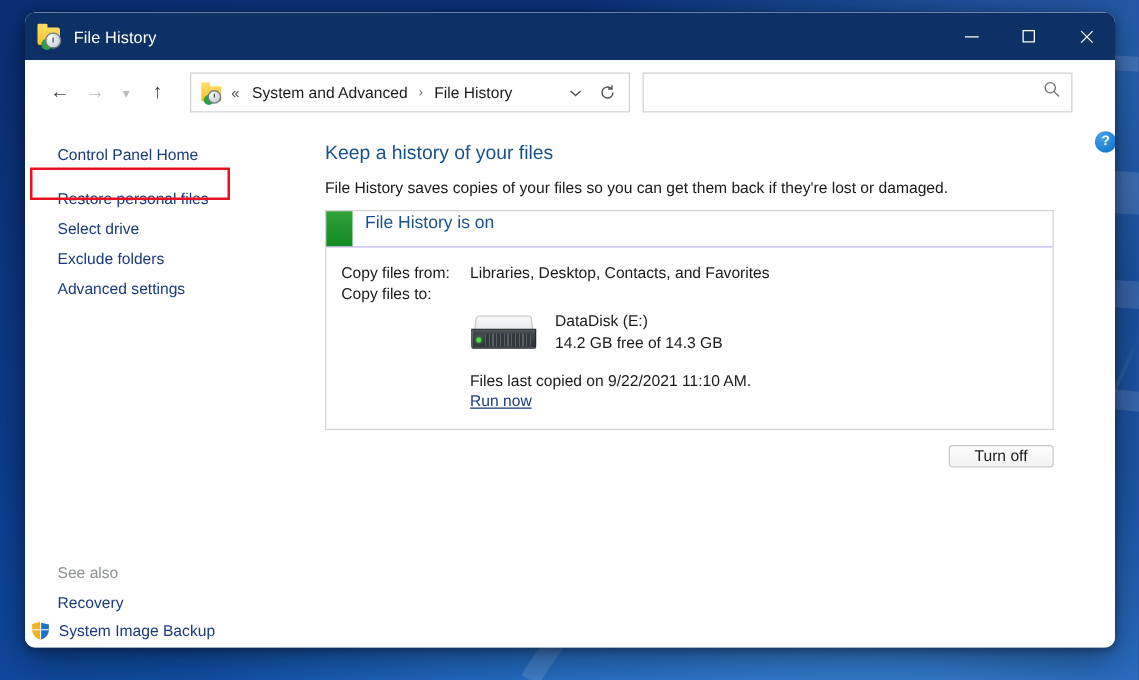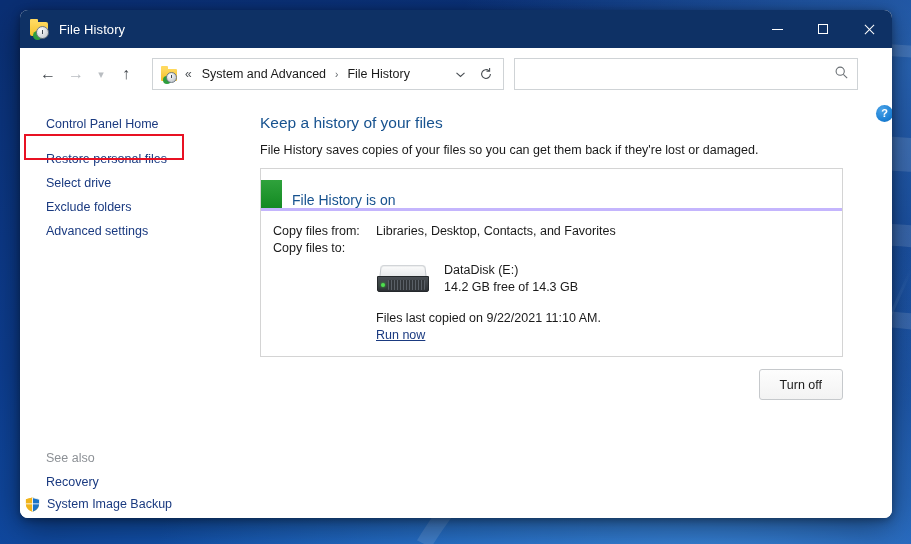--- a/index.html
+++ b/index.html
@@ -241,20 +241,21 @@
   .seealso-title {
     font-size: 12.5px;
     color: #8d9196;
     padding: 0 0 6px 26px;
   }
   .seealso-link {
     font-size: 12.5px;
     color: #1a3a80;
     padding: 4px 0 4px 26px;
     display: flex;
+    align-items: center;
   }
   .shield {
     width: 15px; height: 15px;
     margin-right: 7px; margin-left: -21px;
     flex: 0 0 auto;
   }
 
   
   #main {
     flex: 1 1 auto;
@@ -272,24 +273,23 @@
     margin-bottom: 11px;
   }
 
   #status-panel {
     border: 1px solid #d4d4d4;
     background: #ffffff;
     width: 583px;
   }
   #status-header {
     height: 29px;
-    border-bottom: 3px solid #c4b5fd;
-    display: flex;
-    align-items: flex-end;
-    margin-top: 13px;
+    border-bottom: 1px solid #c4b5fd;
+    display: flex;
+    align-items: flex-start;
   }
   #status-swatch {
     width: 21px;
     height: 28px;
     background: linear-gradient(180deg, #2fa23c 0%, #138a22 100%);
     flex: 0 0 auto;
   }
   #status-text {
     font-size: 14px;
     color: #17528f;
@@ -338,21 +338,21 @@
   #runnow {
     display: inline-block;
     margin: 1px 0 0 103px;
     font-size: 12.5px;
     color: #1a3a80;
   }
 
   #btn-row { width: 583px; display: flex; justify-content: flex-end; margin-top: 12px; }
   #turnoff-btn {
     min-width: 75px;
-    height: 31px;
+    height: 18px;
     padding: 0 20px;
     font-family: "Liberation Sans", sans-serif;
     font-size: 12.5px;
     color: #1a1a1a;
     background: linear-gradient(180deg, #fdfdfd 0%, #f3f3f3 100%);
     border: 1px solid #c6c9cc;
     border-radius: 3px;
   }
 
   #help-btn {

